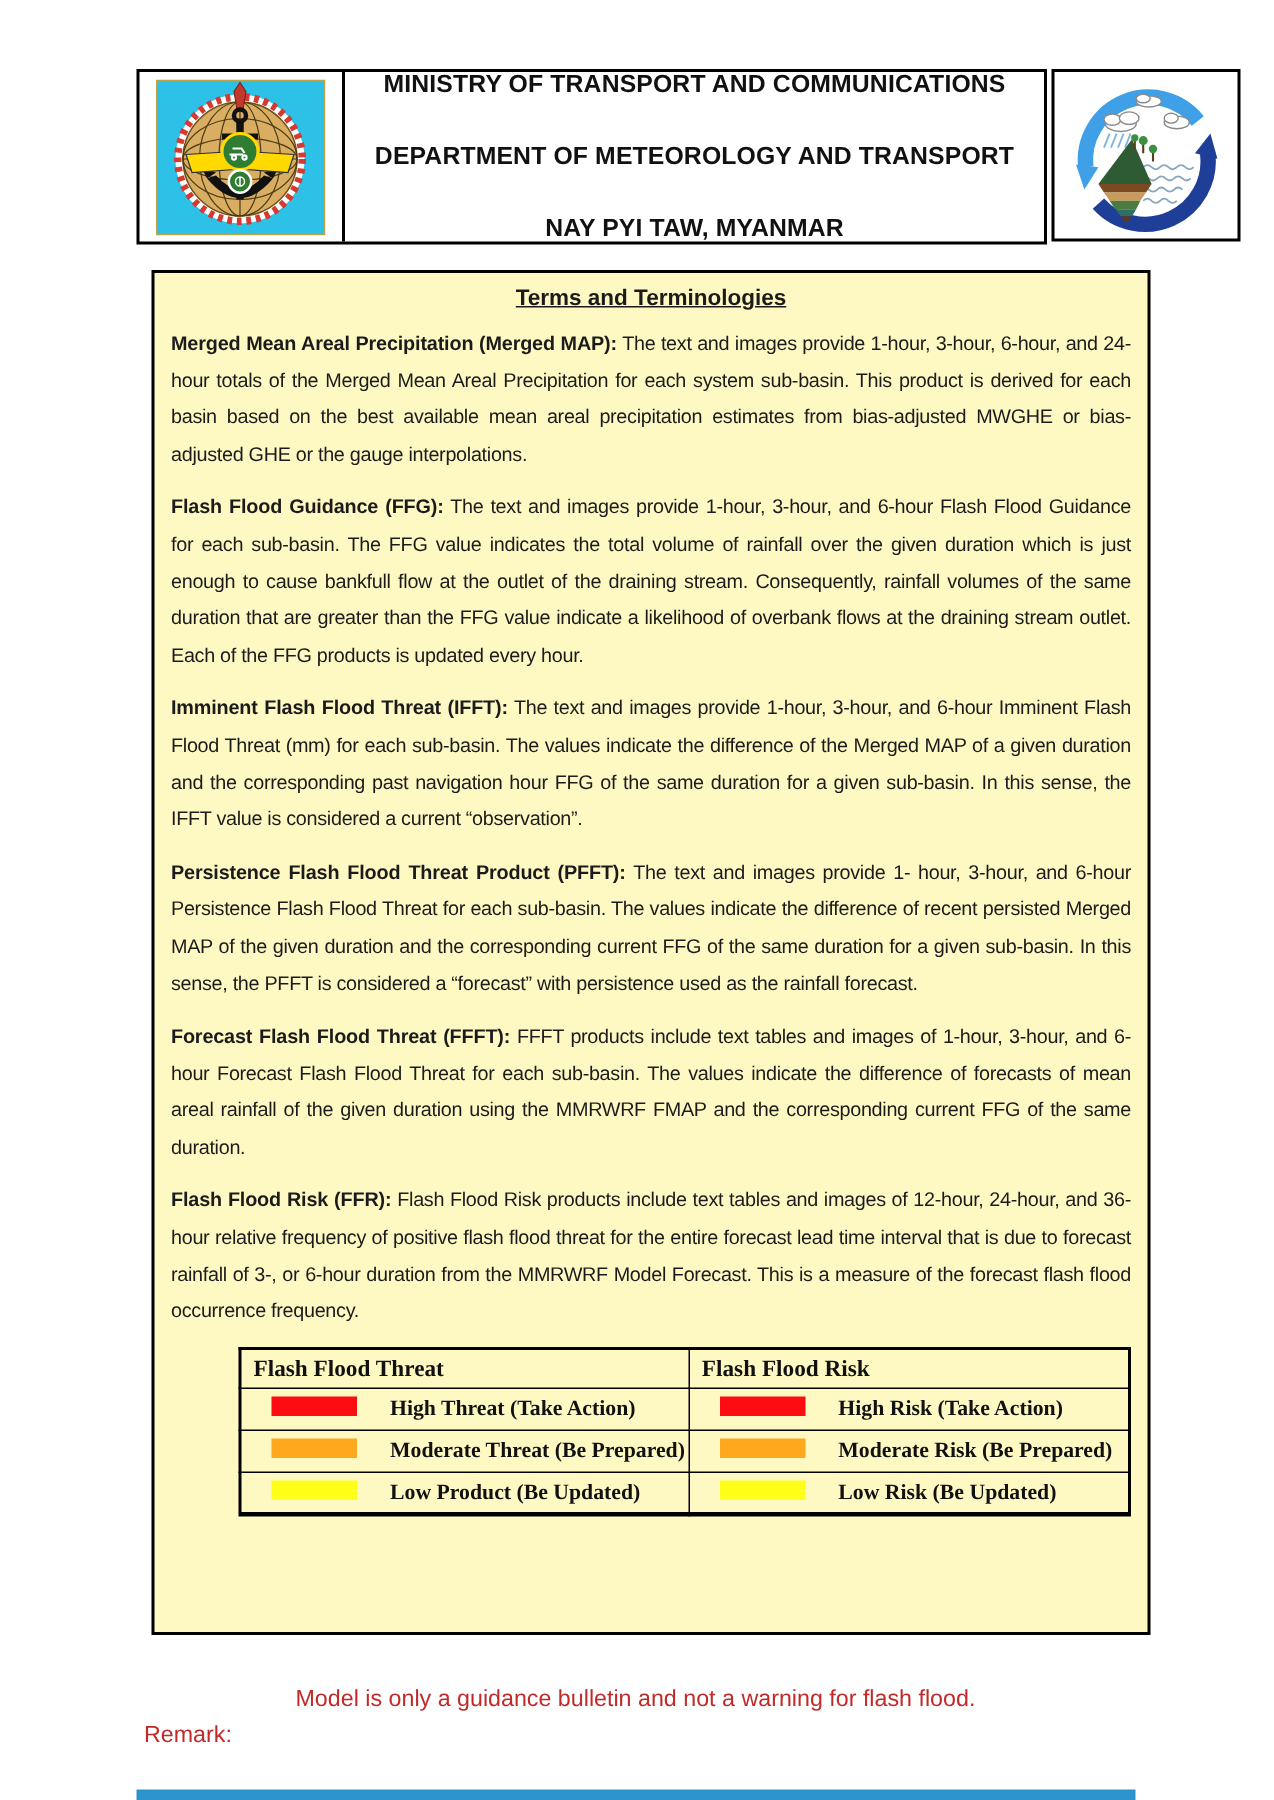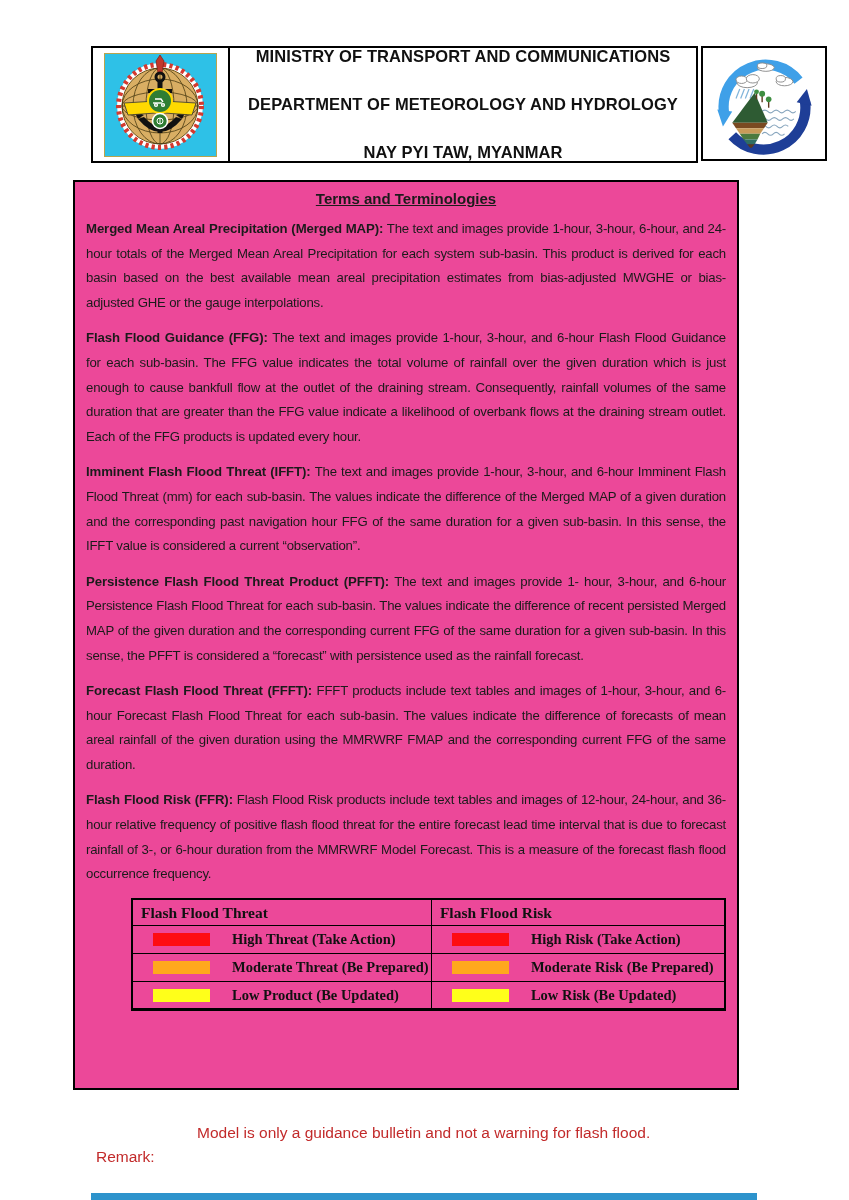--- a/index.html
+++ b/index.html
@@ -9,40 +9,40 @@
   }
   
   .header-row{position:absolute;left:91px;top:46px;width:736px;height:117px;display:flex;}
   .hdr-main{width:607px;height:117px;border:2px solid #000;box-sizing:border-box;display:flex;background:#fff;}
   .logo-cell{width:137px;border-right:2px solid #000;box-sizing:border-box;display:flex;align-items:center;justify-content:center;}
   .title-cell{flex:1;display:flex;flex-direction:column;align-items:center;justify-content:center;gap:19px;}
   .title-line{font-weight:bold;font-size:16.5px;line-height:29px;letter-spacing:.1px;color:#111;white-space:nowrap;}
   .hdr-right{width:126px;height:115px;margin-left:3px;border:2px solid #000;box-sizing:border-box;display:flex;align-items:center;justify-content:center;background:#fff;}
   
   .doc-box{
-    position:absolute;left:73px;top:180px;width:666px;height:910px;
-    border:2px solid #000;box-sizing:border-box;padding:5px 11px 0 11px;overflow:hidden;background:#ec4899;
+    position:absolute;left:101px;top:180px;width:666px;height:910px;
+    border:2px solid #000;box-sizing:border-box;padding:5px 11px 0 11px;overflow:hidden;background:#fef9c3;
   }
   .doc-heading{text-align:center;font-weight:bold;font-size:15px;margin:3px 0 10px 0;}
   .doc-heading span{text-decoration:underline;}
   .doc-box p{
     font-size:13.2px;letter-spacing:-0.2px;line-height:24.6px;
     text-align:justify;margin:0 0 11px 0;color:#1b1b1b;
   }
   .doc-box p b{letter-spacing:-0.1px;}
   
   table.legend{border-collapse:collapse;margin:3px 0 0 45px;}
   table.legend th, table.legend td{
     border:1.5px solid #000;width:301px;box-sizing:border-box;
     font-family:"Liberation Serif", serif;font-weight:bold;color:#111;
   }
   table.legend{border:2px solid #000;border-bottom:3px solid #000;}
   table.legend th{font-size:15.5px;text-align:left;padding:3px 8px;height:27px;}
   table.legend td{height:28px;padding:0;}
-  .legend-cell{display:flex;align-items:center;}
+  .legend-cell{display:flex;}
   .swatch{width:57px;height:13px;margin-left:20px;flex:0 0 auto;}
   .legend-label{font-size:14.5px;margin-left:22px;white-space:nowrap;}
   
   .remark{position:absolute;left:96px;top:1124px;display:flex;font-size:15.5px;color:#c22a2a;}
   .remark-label{width:101px;flex:0 0 auto;margin-top:24px;}
   
   .footer-bar{position:absolute;left:91px;top:1193px;width:666px;height:7px;}
   svg{display:block;}
 </style>
 </head>
@@ -82,21 +82,21 @@
             <path d="M51 46 h6 l2 3"></path>
           <circle cx="52" cy="52" r="1.4"></circle>
             <circle cx="59" cy="52" r="1.4"></circle>
         </g>
         <circle cx="56" cy="68" r="7.5" fill="#2f7d33" stroke="#ffffff" stroke-width="1.6"></circle>
         <path d="M53 68 a3 3 0 1 0 6 0 a3 3 0 1 0 -6 0 M56 65 v6" stroke="#fff" stroke-width="1" fill="none"></path>
       </svg>
     </div>
     <div class="title-cell">
       <div class="title-line">MINISTRY OF TRANSPORT AND COMMUNICATIONS</div>
-      <div class="title-line">DEPARTMENT OF METEOROLOGY AND HYDROLOGY</div>
+      <div class="title-line">DEPARTMENT OF METEOROLOGY AND TRANSPORT</div>
       <div class="title-line">NAY PYI TAW, MYANMAR</div>
     </div>
   </div>
   <div class="hdr-right">
 
     <svg width="112" height="102" viewBox="0 0 120 108">
       <path d="M17 62 A45 45 0 0 1 97 29" fill="none" stroke="#3fa0e8" stroke-width="11"></path>
       <polygon points="10,60 26,62 16,78" fill="#3fa0e8"></polygon>
       <path d="M104 52 A45 45 0 0 1 26 88" fill="none" stroke="#1e3e97" stroke-width="11"></path>
       <polygon points="111,56 95,52 106,38" fill="#1e3e97"></polygon>

